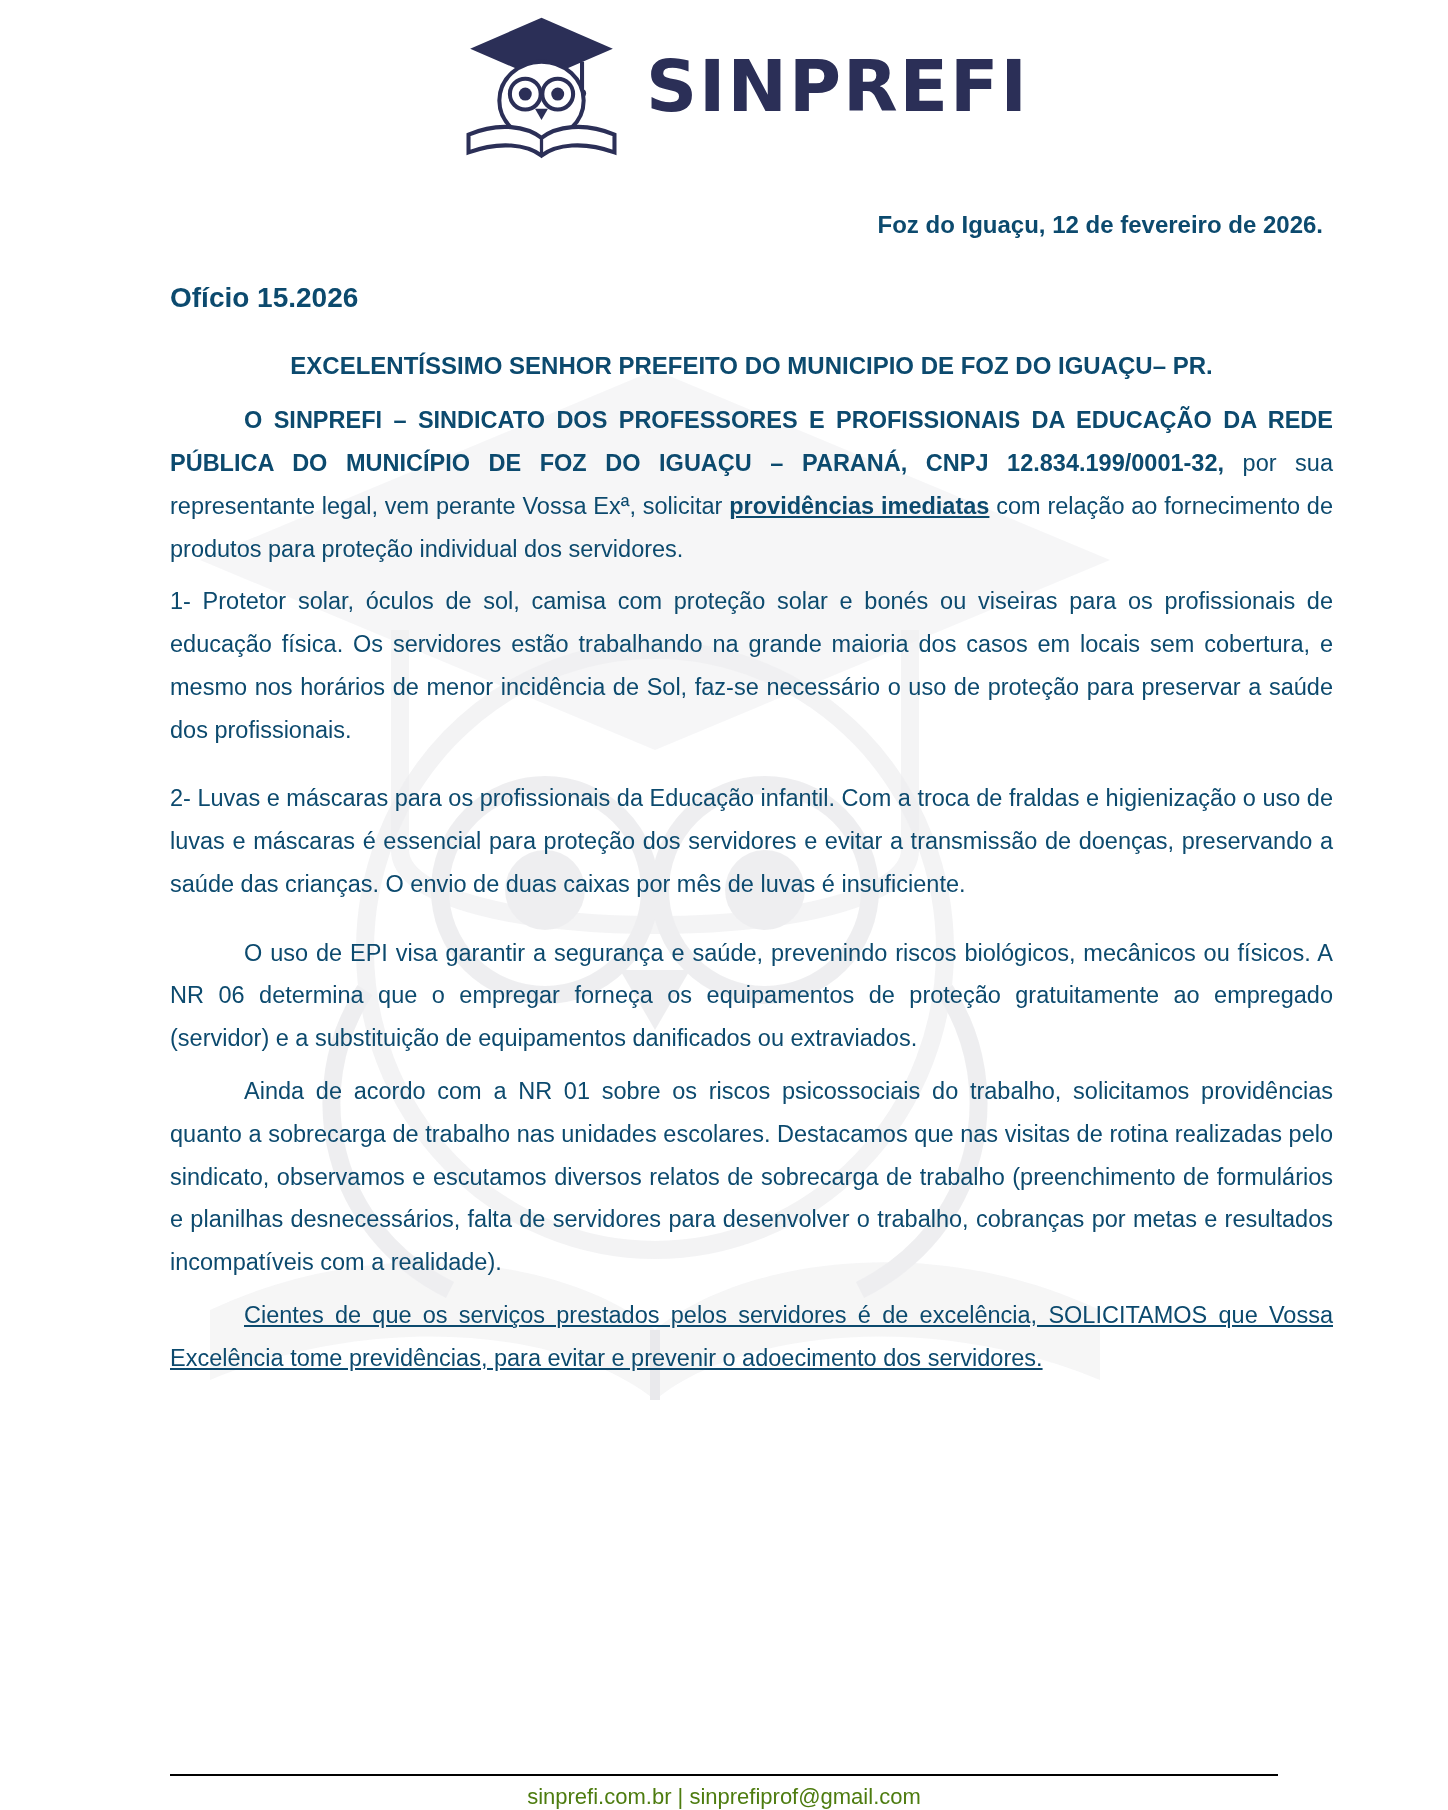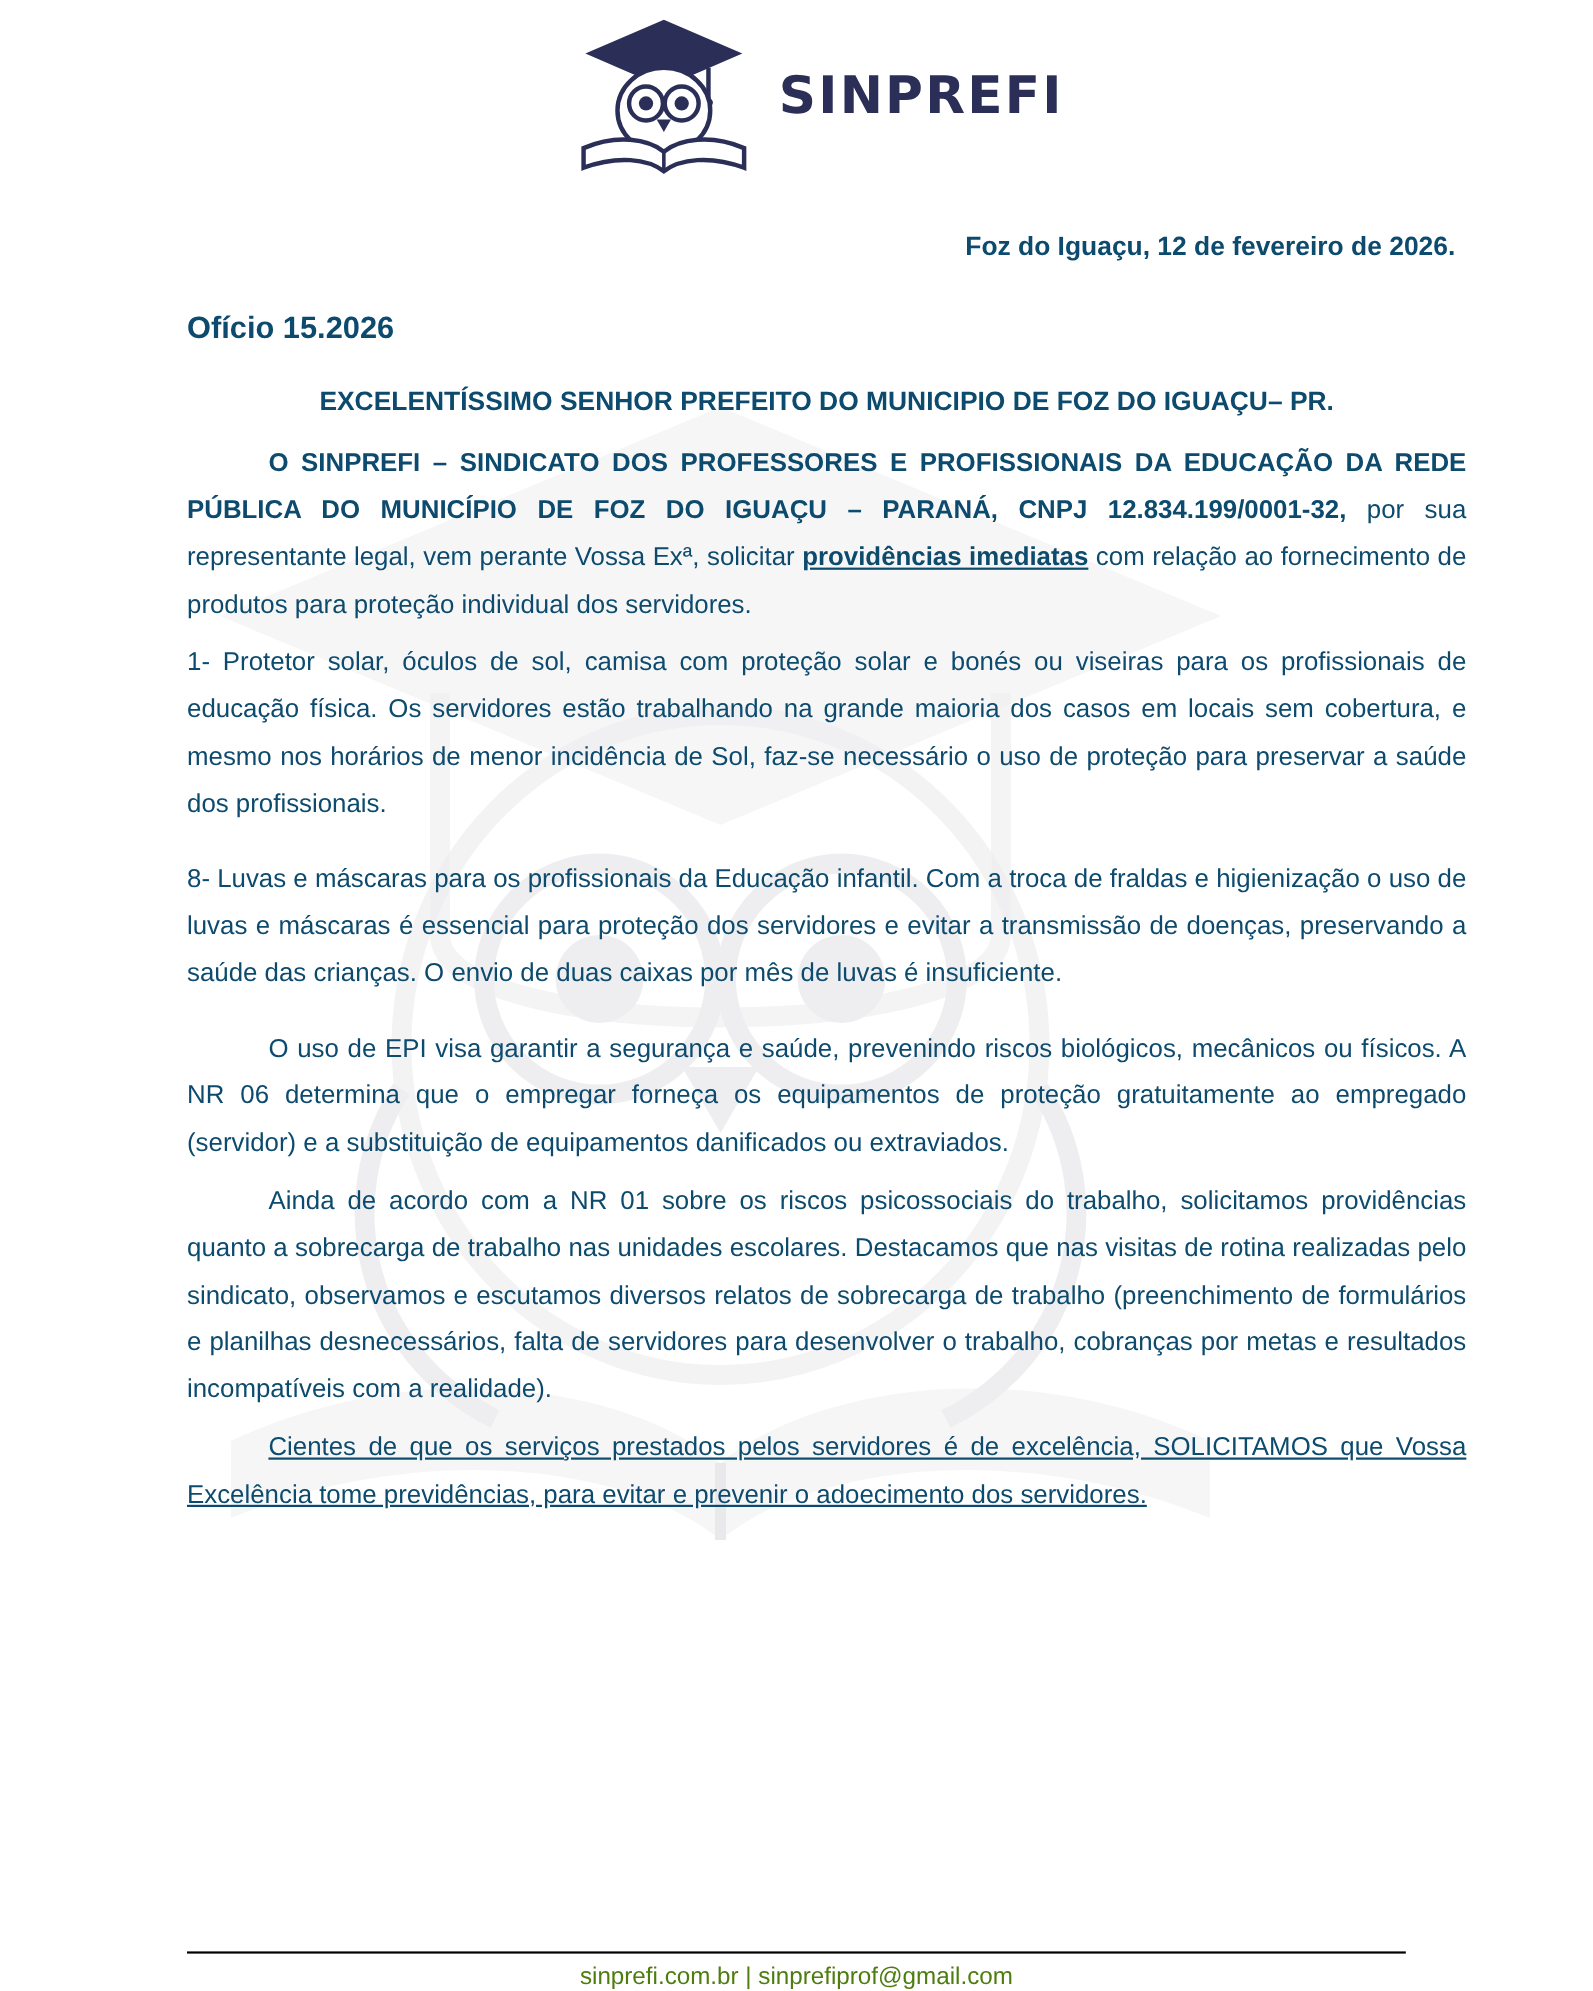--- a/index.html
+++ b/index.html
@@ -51,21 +51,21 @@
     display: flex;
     align-items: center;
     gap: 22px;
   }
   .logo-mark { width: 165px; height: 150px; flex: none; }
   .logo-mark svg { width: 100%; height: 100%; display: block; }
   .logo-text { display: flex; flex-direction: column; }
   .logo-title {
     font-family: "DejaVu Sans", sans-serif;
     font-weight: bold;
-    font-size: 47px;
+    font-size: 71px;
     letter-spacing: 2px;
     color: #2b2f57;
     line-height: 1.05;
   }
   .logo-sub {
     font-family: "Liberation Sans", sans-serif;
     font-size: 17.5px;
     color: #2b2f57;
     line-height: 1.35;
     margin-top: 6px;
@@ -192,21 +192,21 @@
     <div class="addressee">EXCELENTÍSSIMO SENHOR PREFEITO DO MUNICIPIO DE FOZ DO IGUAÇU– PR.</div>
 
     <p class="para indent">
       <span class="b">O SINPREFI – SINDICATO DOS PROFESSORES E PROFISSIONAIS DA EDUCAÇÃO DA REDE PÚBLICA DO MUNICÍPIO DE FOZ DO IGUAÇU – PARANÁ, CNPJ 12.834.199/0001-32,</span><span> por sua representante legal, vem perante Vossa Exª, solicitar </span><span class="bu">providências imediatas</span><span> com relação ao fornecimento de produtos para proteção individual dos servidores.</span>
     </p>
 
     <p class="para">1- Protetor solar, óculos de sol, camisa com proteção solar e bonés ou viseiras para os profissionais de educação física. Os servidores estão trabalhando na grande maioria dos casos em locais sem cobertura, e mesmo nos horários de menor incidência de Sol, faz-se necessário o uso de proteção para preservar a saúde dos profissionais.</p>
 
     <div class="spacer-sm"></div>
 
-    <p class="para">8- Luvas e máscaras para os profissionais da Educação infantil. Com a troca de fraldas e higienização o uso de luvas e máscaras é essencial para proteção dos servidores e evitar a transmissão de doenças, preservando a saúde das crianças. O envio de duas caixas por mês de luvas é insuficiente.</p>
+    <p class="para">2- Luvas e máscaras para os profissionais da Educação infantil. Com a troca de fraldas e higienização o uso de luvas e máscaras é essencial para proteção dos servidores e evitar a transmissão de doenças, preservando a saúde das crianças. O envio de duas caixas por mês de luvas é insuficiente.</p>
 
     <div class="spacer-sm"></div>
 
     <p class="para indent">O uso de EPI visa garantir a segurança e saúde, prevenindo riscos biológicos, mecânicos ou físicos. A NR 06 determina que o empregar forneça os equipamentos de proteção gratuitamente ao empregado (servidor) e a substituição de equipamentos danificados ou extraviados.</p>
 
     <p class="para indent">Ainda de acordo com a NR 01 sobre os riscos psicossociais do trabalho, solicitamos providências quanto a sobrecarga de trabalho nas unidades escolares. Destacamos que nas visitas de rotina realizadas pelo sindicato, observamos e escutamos diversos relatos de sobrecarga de trabalho (preenchimento de formulários e planilhas desnecessários, falta de servidores para desenvolver o trabalho, cobranças por metas e resultados incompatíveis com a realidade).</p>
 
     <p class="para indent underline-all">Cientes de que os serviços prestados pelos servidores é de excelência, SOLICITAMOS que Vossa Excelência tome previdências, para evitar e prevenir o adoecimento dos servidores.</p>
 
   </div>

